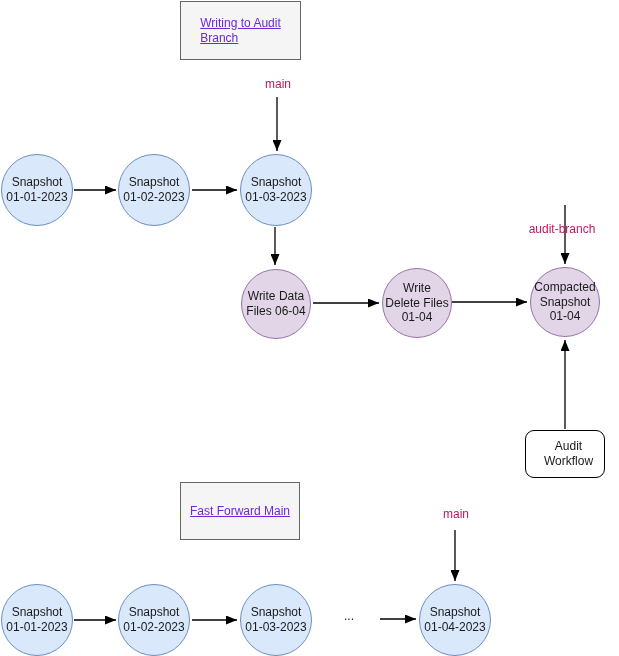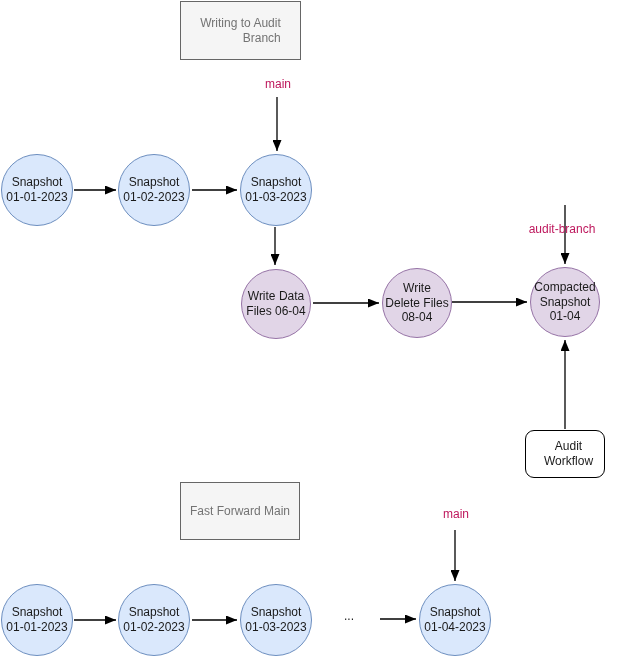--- a/index.html
+++ b/index.html
@@ -32,26 +32,27 @@
   }
   .node.purple {
     width:70px; height:70px;
     background:#e1d5e7;
     border:1px solid #9673a6;
   }
   .title-box {
     position:absolute;
     background:#f5f5f5;
     border:1px solid #666666;
-    color:#737373;
+    color:#6d28d9;
     display:flex; align-items:center; justify-content:center;
-    text-align:right;
+    text-align:left;
     white-space:pre-line;
     line-height:1.25;
     box-sizing:border-box;
+    text-decoration:underline;
   }
   .workflow-box {
     position:absolute;
     background:#ffffff;
     border:1px solid #000000;
     border-radius:9px;
     display:flex; align-items:center; justify-content:center;
     text-align:center;
     white-space:pre-line;
     line-height:1.22;
@@ -113,21 +114,21 @@
 01-01-2023</div>
   <div class="node blue" style="left:118px; top:154px;">Snapshot
 01-02-2023</div>
   <div class="node blue" style="left:240px; top:154px;">Snapshot
 01-03-2023</div>
 
   <div class="node purple" style="left:241px; top:269px;">Write Data
 Files 06-04</div>
   <div class="node purple" style="left:382px; top:268px;">Write
 Delete Files
-08-04</div>
+01-04</div>
   <div class="node purple" style="left:530px; top:267px;">Compacted
 Snapshot
 01-04</div>
 
   <div class="workflow-box" style="left:525px; top:430px; width:80px; height:48px;">Audit
 Workflow</div>
 
   <div class="title-box" style="left:180px; top:482px; width:120px; height:58px;">Fast Forward Main</div>
 
   <div class="branch-label" style="left:456px; top:507px;">main</div>

